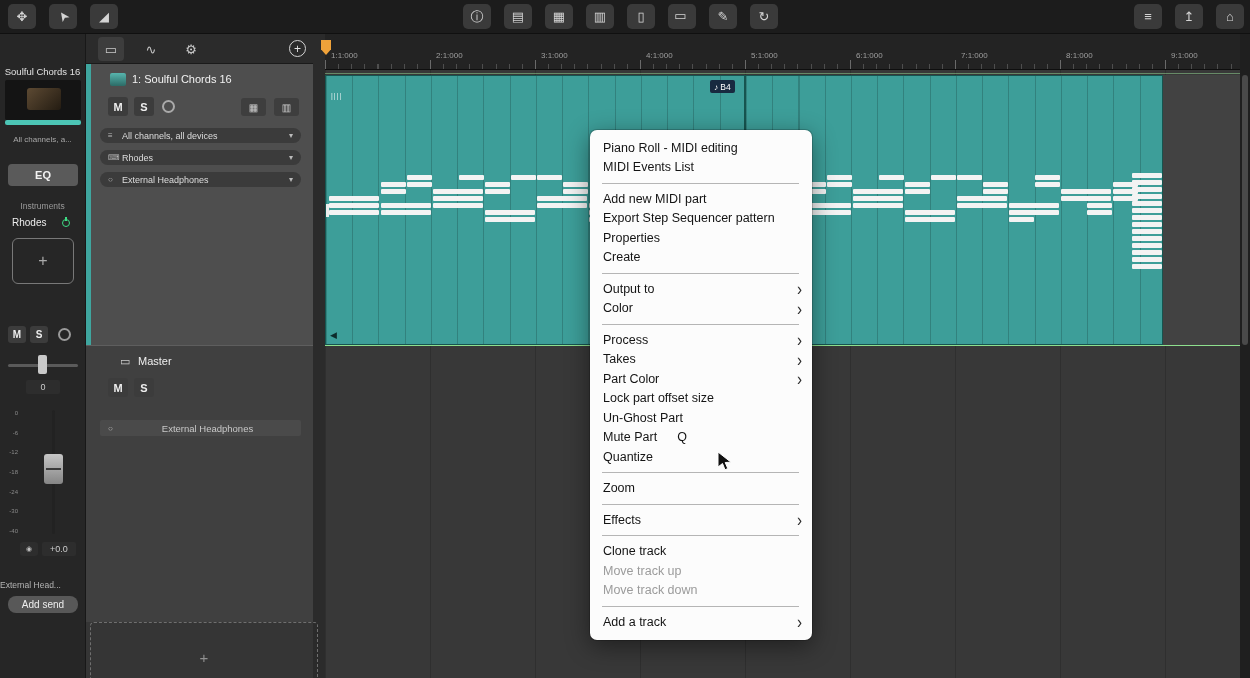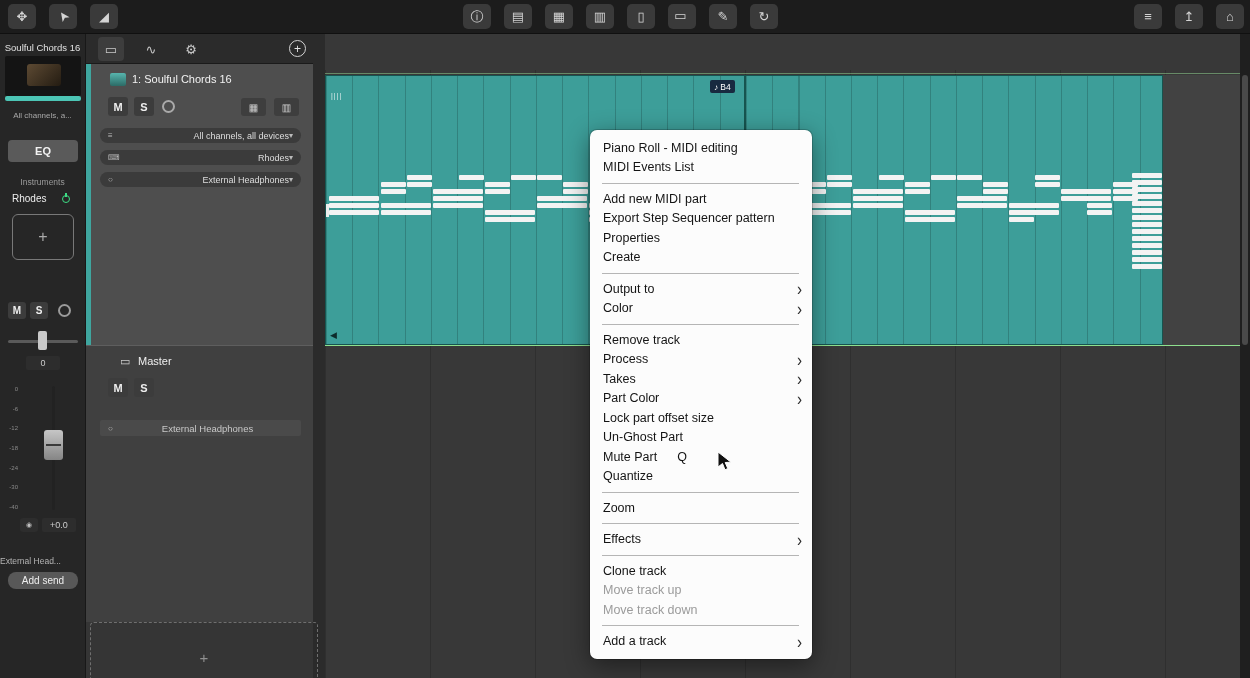--- a/index.html
+++ b/index.html
@@ -14,21 +14,21 @@
   .tb-center{left:463px;}
   .tb-right{right:6px;}
   .tbtn{width:28px;height:25px;background:#3a3a3a;border-radius:5px;color:#d4d4d4;
         display:flex;align-items:center;justify-content:center;font-size:13px;}
   .tbtn .glyph{line-height:1;}
   [data-name="pointer-tool-icon"]{display:inline-block;transform:rotate(-125deg);}
   [data-name="phone-landscape-icon"]{display:inline-block;transform:rotate(90deg);}
 
   
   .sidebar{position:absolute;left:0;top:34px;width:86px;height:644px;background:#262626;border-right:1px solid #181818;}
-  .sidebar>div{position:absolute;}
+  .sidebar>div{position:absolute;margin-top:24px;}
   .sb-title{top:8px;left:2px;right:2px;text-align:center;font-size:9.5px;color:#e2e2e2;white-space:nowrap;overflow:hidden;}
   .sb-thumb{top:22px;left:5px;width:76px;height:40px;background:#141414;border-radius:2px;overflow:hidden;}
   .sb-thumb::after{content:"";position:absolute;left:22px;top:8px;width:34px;height:22px;border-radius:3px;
         background:linear-gradient(135deg,#5d4a33,#241c12);} 
   .sb-meter{top:62px;left:5px;width:76px;height:5px;background:#4cc5b5;border-radius:2px;}
   .sb-channels{top:77px;left:0;right:0;text-align:center;font-size:8px;color:#a8a8a8;white-space:nowrap;overflow:hidden;}
   .sb-eq{top:106px;left:8px;width:70px;height:22px;background:#5a5a5a;border-radius:4px;color:#f2f2f2;
         font-size:11px;font-weight:bold;display:flex;align-items:center;justify-content:center;}
   .sb-instr-label{top:143px;left:0;right:0;text-align:center;font-size:8.5px;color:#9a9a9a;}
   .sb-rhodes{top:159px;left:12px;font-size:10px;color:#ededed;}
@@ -73,21 +73,21 @@
   .t1-ms{top:33px;left:22px;display:flex;gap:6px;}
   .t1-ms .ms-btn{width:20px;height:19px;font-size:11px;}
   .t1-rec{top:36px;left:76px;width:13px;height:13px;border:2px solid #aaa;border-radius:50%;}
   .t1-mini{top:34px;right:14px;display:flex;gap:8px;}
   .mini-btn{width:25px;height:18px;background:#3e3e3e;border-radius:3px;color:#ccc;font-size:10px;
         display:flex;align-items:center;justify-content:center;}
   .dd{left:14px;right:12px;height:15px;background:#3b3b3b;border-radius:8px;display:flex;align-items:center;
         padding:0 8px;color:#ddd;font-size:9px;}
   .dd1{top:64px;}.dd2{top:86px;}.dd3{top:108px;}
   .dd-icon{width:14px;font-size:8px;color:#bbb;}
-  .dd-label{flex:1;text-align:right;white-space:nowrap;overflow:hidden;}
+  .dd-label{flex:1;text-align:left;white-space:nowrap;overflow:hidden;}
   .dd-caret{font-size:8px;color:#bbb;}
   .master{position:absolute;top:311px;left:0;right:0;height:277px;background:#404040;border-top:1px solid #5e5e5e;}
   .master>div{position:absolute;}
   .m-icon{top:9px;left:34px;color:#ccc;font-size:11px;}
   .m-title{top:9px;left:52px;font-size:11px;color:#eee;}
   .m-ms{top:32px;left:22px;display:flex;gap:6px;}
   .m-ms .ms-btn{width:20px;height:19px;font-size:11px;}
   .m-out{top:74px;left:14px;right:12px;height:16px;background:#4a4a4a;border-radius:2px;display:flex;align-items:center;
         color:#c8c8c8;font-size:9.5px;padding:0 8px;}
   .m-out .dd-label{flex:1;text-align:center;}
@@ -283,20 +283,36 @@
         <div class="dd-icon" data-name="output-circle-icon">○</div>
         <div class="dd-label" data-name="master-output-label">External Headphones</div>
       </div>
     </div>
   </div>
 
   <div class="splitter" data-name="panel-splitter"></div>
   <div class="add-area" data-name="add-track-area">+</div>
 
   <div class="arrange" data-name="arrange-area">
+    <div class="ruler" data-name="timeline-ruler">
+      <div data-name="ruler-labels">
+          <div class="ruler-label" data-name="ruler-label" style="left: 6px;">1:1:000</div>
+          <div class="ruler-label" data-name="ruler-label" style="left: 111px;">2:1:000</div>
+          <div class="ruler-label" data-name="ruler-label" style="left: 216px;">3:1:000</div>
+          <div class="ruler-label" data-name="ruler-label" style="left: 321px;">4:1:000</div>
+          <div class="ruler-label" data-name="ruler-label" style="left: 426px;">5:1:000</div>
+          <div class="ruler-label" data-name="ruler-label" style="left: 531px;">6:1:000</div>
+          <div class="ruler-label" data-name="ruler-label" style="left: 636px;">7:1:000</div>
+          <div class="ruler-label" data-name="ruler-label" style="left: 741px;">8:1:000</div>
+          <div class="ruler-label" data-name="ruler-label" style="left: 846px;">9:1:000</div>
+        </div>
+      <div class="ticks-minor" data-name="ruler-ticks-minor"></div>
+      <div class="ticks-major" data-name="ruler-ticks-major"></div>
+      <div class="marker" data-name="playhead-marker"></div>
+    </div>
     <div class="canvas" data-name="arrange-canvas">
       <div class="row" data-name="track-lane"></div>
       <div class="row-line-top" data-name="track-lane-top-line"></div>
       <div class="row-line-bottom" data-name="track-lane-bottom-line"></div>
       <div data-name="clip-layer">
           <div class="clip-part" data-name="midi-clip-part" style="left: 0px; width: 420px;">
             <div class="note" data-name="midi-note" style="left: 3px; top: 120px; width: 50px;"></div>
             <div class="note" data-name="midi-note" style="left: 3px; top: 127px; width: 50px;"></div>
             <div class="note" data-name="midi-note" style="left: 3px; top: 134px; width: 50px;"></div>
             <div class="note" data-name="midi-note" style="left: 55px; top: 106px; width: 25px;"></div>
@@ -436,23 +452,20 @@
       <div class="menu-item" data-name="menu-item">
         <div class="menu-label" data-name="menu-item-label">Output to</div>
         <div class="menu-arrow" data-name="submenu-arrow-icon">›</div>
       </div>
       <div class="menu-item" data-name="menu-item">
         <div class="menu-label" data-name="menu-item-label">Color</div>
         <div class="menu-arrow" data-name="submenu-arrow-icon">›</div>
       </div>
       <div class="menu-sep" data-name="menu-separator"></div>
       <div class="menu-item" data-name="menu-item">
-        <div class="menu-label" data-name="menu-item-label">Remove track</div>
-      </div>
-      <div class="menu-item" data-name="menu-item">
         <div class="menu-label" data-name="menu-item-label">Process</div>
         <div class="menu-arrow" data-name="submenu-arrow-icon">›</div>
       </div>
       <div class="menu-item" data-name="menu-item">
         <div class="menu-label" data-name="menu-item-label">Takes</div>
         <div class="menu-arrow" data-name="submenu-arrow-icon">›</div>
       </div>
       <div class="menu-item" data-name="menu-item">
         <div class="menu-label" data-name="menu-item-label">Part Color</div>
         <div class="menu-arrow" data-name="submenu-arrow-icon">›</div>

